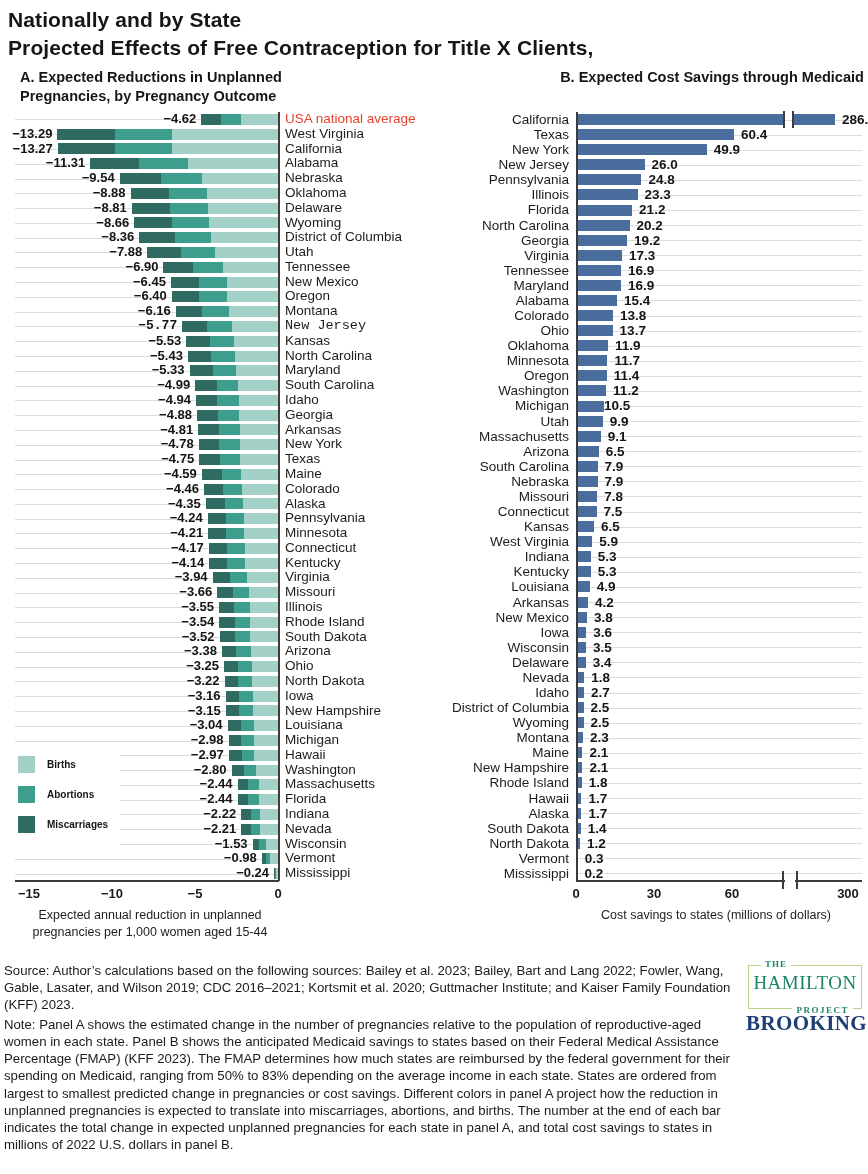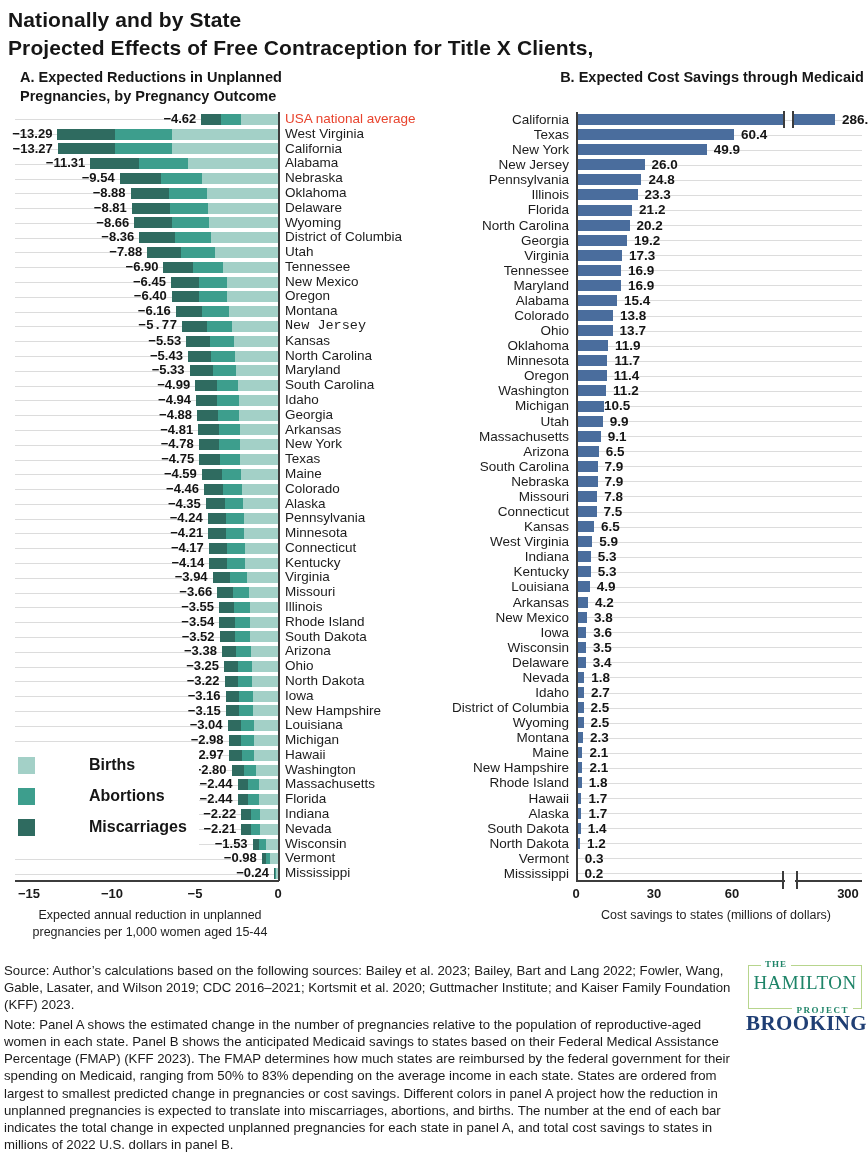--- a/index.html
+++ b/index.html
@@ -29,21 +29,21 @@
   .axis-h{position:absolute;top:880px;height:2px;background:#3c3c3c;z-index:2;}
   .break-mark{position:absolute;width:2px;background:#3c3c3c;z-index:4;}
   .break-gap{position:absolute;background:#fff;z-index:3;}
   .tick{position:absolute;top:886px;font-size:13px;font-weight:600;width:60px;text-align:center;color:#1a1a1a;}
   .caption{position:absolute;top:907px;font-size:12.5px;line-height:1.35;text-align:center;color:#1d1d1d;}
   .caption.a{left:10px;width:280px;}
   .caption.b{left:566px;width:300px;}
   .legend{position:absolute;left:14px;top:640px;background:#fff;padding:4px 12px 2px 4px;z-index:5;}
   .legend-item{display:flex;align-items:center;margin-bottom:13px;}
   .legend-swatch{width:17px;height:17px;margin-right:12px;flex:0 0 auto;}
-  .legend-label{font-size:16px;font-weight:700;color:#161616;margin-left:42px;}
+  .legend-label{font-size:10px;font-weight:700;color:#161616;}
   .source,.note{position:absolute;left:4px;width:740px;font-size:13.2px;line-height:1.3;color:#1b1b1b;}
   .source{top:962px;}
   .note{top:1016px;}
   .hamilton-box{position:absolute;left:748px;top:965px;width:112px;height:42px;
                 border:1.5px solid #b7d58d;background:#fff;}
   .hamilton-the{position:absolute;top:-7px;left:12px;background:#fff;padding:0 4px;
                 font-family:"Liberation Serif","DejaVu Serif",serif;font-size:9px;font-weight:700;
                 letter-spacing:1px;color:#1e8468;}
   .hamilton-main{position:absolute;top:6px;left:0;right:0;text-align:center;
                  font-family:"Liberation Serif","DejaVu Serif",serif;font-size:19px;

